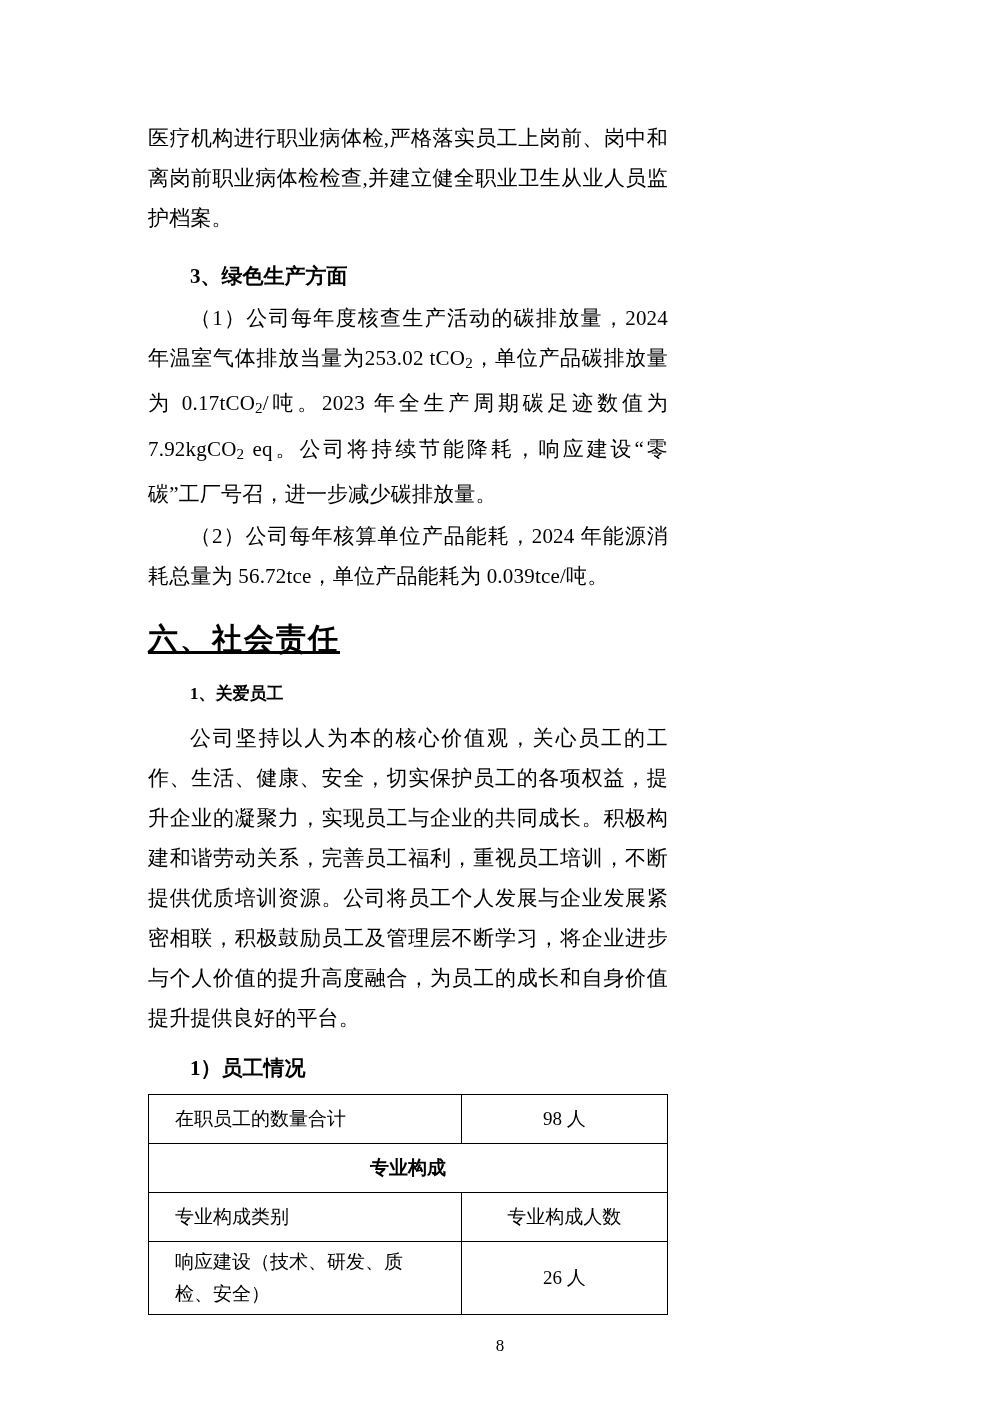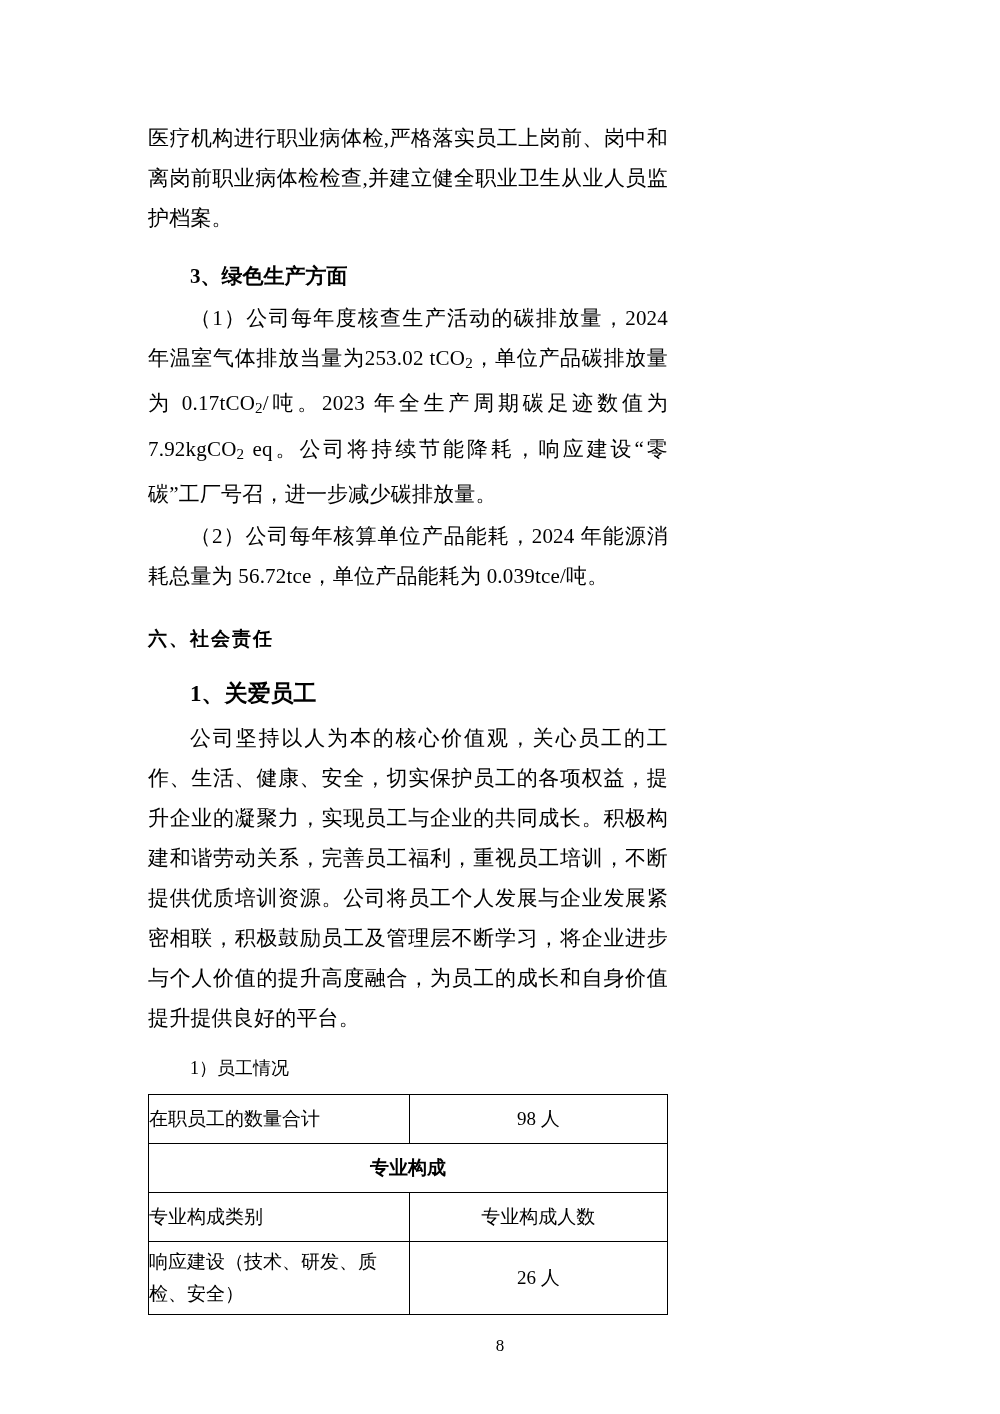--- a/index.html
+++ b/index.html
@@ -34,56 +34,57 @@
     text-indent: 42px;
   }
   .heading-sub {
     font-size: 21px;
     font-weight: bold;
     line-height: 40px;
     margin: 18px 0 2px 0;
     text-indent: 42px;
   }
   .heading-main {
-    font-size: 19px;
+    font-size: 30px;
     font-weight: bold;
     line-height: 50px;
     margin: 18px 0 6px 0;
     letter-spacing: 2px;
+    text-decoration: underline;
   }
   .heading-level2 {
-    font-size: 23px;
+    font-size: 17px;
     font-weight: bold;
     line-height: 44px;
     margin: 8px 0 2px 0;
     text-indent: 42px;
   }
   .heading-level3 {
-    font-size: 18px;
-    font-weight: normal;
+    font-size: 21px;
+    font-weight: bold;
     line-height: 40px;
     margin: 10px 0 6px 0;
     text-indent: 42px;
   }
   sub {
     font-size: 0.72em;
     vertical-align: -0.22em;
   }
   table.emp {
     border-collapse: collapse;
     width: 100%;
     margin-top: 6px;
     table-layout: fixed;
   }
   table.emp td {
     border: 1px solid #000000;
     font-size: 19px;
     line-height: 32px;
     height: 40px;
-    padding: 4px 0;
+    padding: 4px 26px;
   }
   td.left {
     text-align: left;
     width: 50%;
   }
   td.center {
     text-align: center;
   }
   td.full-center {
     text-align: center;

